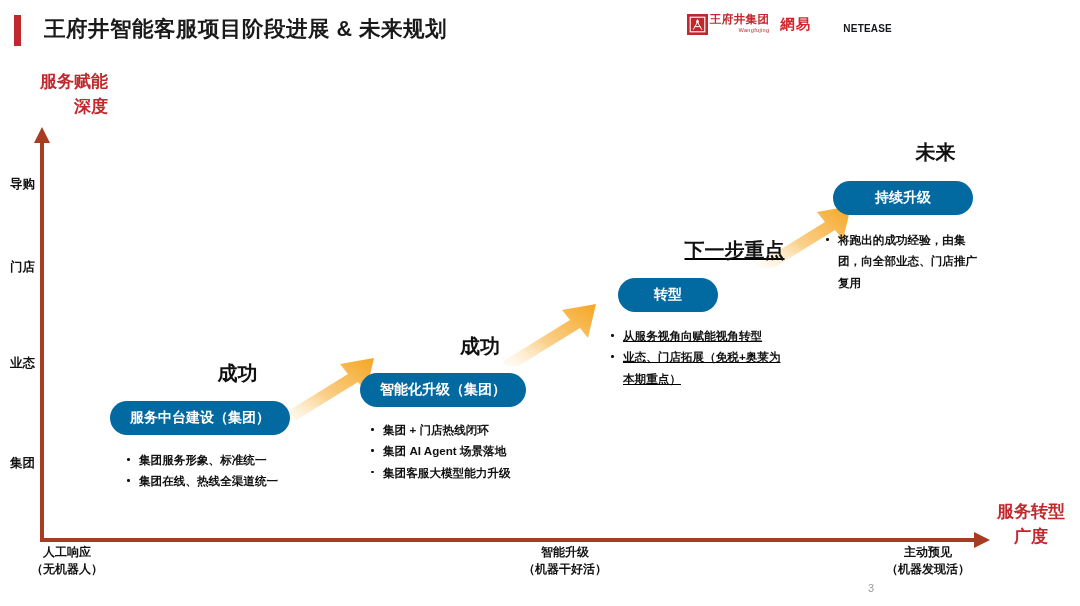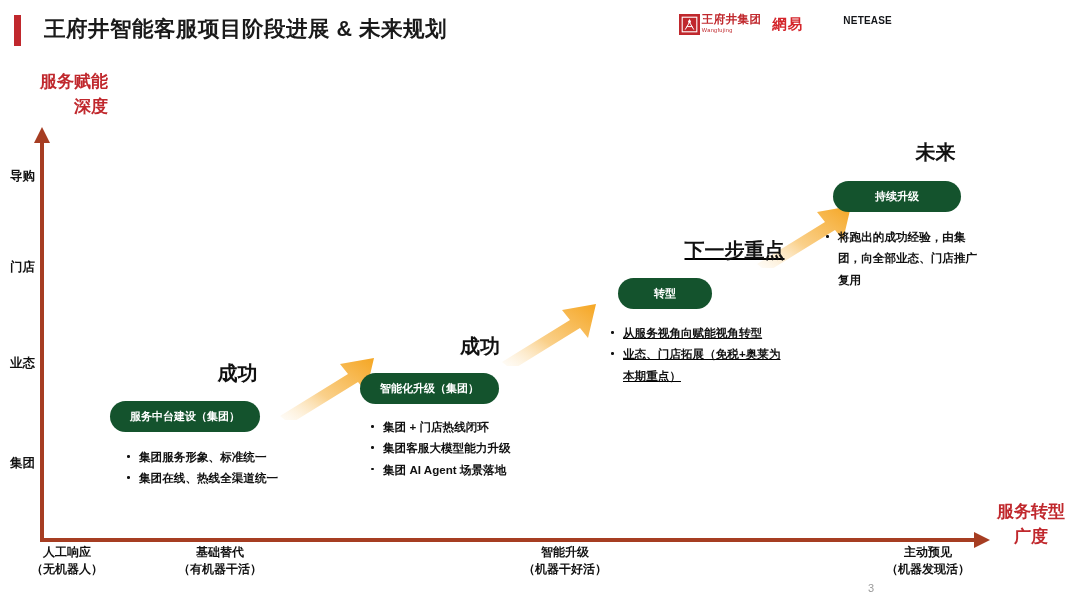--- a/index.html
+++ b/index.html
@@ -19,30 +19,30 @@
   .hdr-title{
     position:absolute;left:44px;top:14px;
     font-size:21.5px;font-weight:bold;color:#1a1a1a;
     letter-spacing:.5px;white-space:nowrap;
   }
 
   .brand{
     position:absolute;right:6px;top:11px;
     display:flex;align-items:center;gap:11px;height:26px;
   }
-  .wf{display:flex;align-items:center;gap:2px;}
+  .wf{display:flex;align-items:center;gap:2px;text-align:right;}
   .wf-mark{
     width:21px;height:21px;background:#C0282D;border-radius:2px;
     position:relative;flex:0 0 auto;
   }
   .wf-mark svg{position:absolute;left:0;top:0;}
   .wf-txt{display:flex;flex-direction:column;line-height:1;}
   .wf-cn{font-size:11.5px;font-weight:bold;color:#C0282D;letter-spacing:.4px;}
   .wf-en{font-size:5.6px;color:#C0282D;letter-spacing:.3px;margin-top:2px;}
-  .ne{display:flex;align-items:flex-start;gap:20px;}
+  .ne{display:flex;align-items:flex-end;gap:12px;}
   .ne-cn{font-size:14.5px;font-weight:bold;color:#D4252B;letter-spacing:1px;font-family:"DejaVu Sans",sans-serif;}
   .ne-en{font-size:10px;font-weight:bold;color:#14161A;letter-spacing:.2px;padding-left:20px;}
 
   
   .axis-y-label{
     position:absolute;left:12px;top:70px;
     color:#C0282D;font-size:17px;font-weight:bold;line-height:1.45;
     text-align:right;width:96px;
   }
   .axis-y-label .l2{display:block;}
@@ -81,22 +81,22 @@
   }
   .xtick span{display:block;}
 
   
   .stage{position:absolute;}
   .stage-title{
     font-size:20px;font-weight:bold;color:#111;text-align:center;
     white-space:nowrap;
   }
   .pill{
-    display:inline-block;background:#14532d;color:#fff;
-    border-radius:999px;font-size:11px;font-weight:bold;
+    display:inline-block;background:#0369a1;color:#fff;
+    border-radius:999px;font-size:14px;font-weight:bold;
     padding:8px 20px;white-space:nowrap;text-align:center;
   }
   .bullets{margin:0;padding:0;list-style:none;}
   .bullets li{
     position:relative;padding-left:13px;
     font-size:11.6px;font-weight:bold;color:#111;
     line-height:1.85;white-space:pre-line;
   }
   .bullets li:before{
     content:"";position:absolute;left:1px;top:9px;
@@ -147,32 +147,28 @@
   <div class="axis-x-label">
     <span>服务转型</span>
     <span class="l2">广度</span>
   </div>
 
   <div class="axis-v"></div>
   <div class="axis-v-head"></div>
   <div class="axis-h"></div>
   <div class="axis-h-head"></div>
 
-  <div class="ytick" style="top:168px">导购</div>
+  <div class="ytick" style="top:176px">导购</div>
   <div class="ytick" style="top:259px">门店</div>
   <div class="ytick" style="top:355px">业态</div>
   <div class="ytick" style="top:455px">集团</div>
 
   <div class="xtick" style="left:-8px;top:544px">
     <span>人工响应</span>
     <span>（无机器人）</span>
-  </div>
-  <div class="xtick" style="left:145px;top:544px">
-    <span>基础替代</span>
-    <span>（有机器干活）</span>
   </div>
   <div class="xtick" style="left:490px;top:544px">
     <span>智能升级</span>
     <span>（机器干好活）</span>
   </div>
   <div class="xtick" style="left:853px;top:544px">
     <span>主动预见</span>
     <span>（机器发现活）</span>
   </div>
 
@@ -220,22 +216,22 @@
     </ul>
   </div>
 
   <div class="stage" style="left:360px;top:333px;width:220px;">
     <div class="stage-title" style="margin-left:20px;">成功</div>
     <div style="margin-top:13px;">
       <span class="pill">智能化升级（集团）</span>
     </div>
     <ul class="bullets" style="margin-top:12px;margin-left:10px;">
       <li>集团 + 门店热线闭环</li>
+      <li>集团 AI Agent 场景落地</li>
       <li>集团客服大模型能力升级</li>
-      <li>集团 AI Agent 场景落地</li>
     </ul>
   </div>
 
   <div class="stage" style="left:610px;top:237px;width:235px;text-decoration:underline;">
     <div class="stage-title" style="margin-left:14px;">下一步重点</div>
     <div style="margin-top:14px;margin-left:8px;">
       <span class="pill" style="padding:8px 36px;">转型</span>
     </div>
     <ul class="bullets" style="margin-top:13px;margin-left:0px;">
       <li>从服务视角向赋能视角转型</li>

